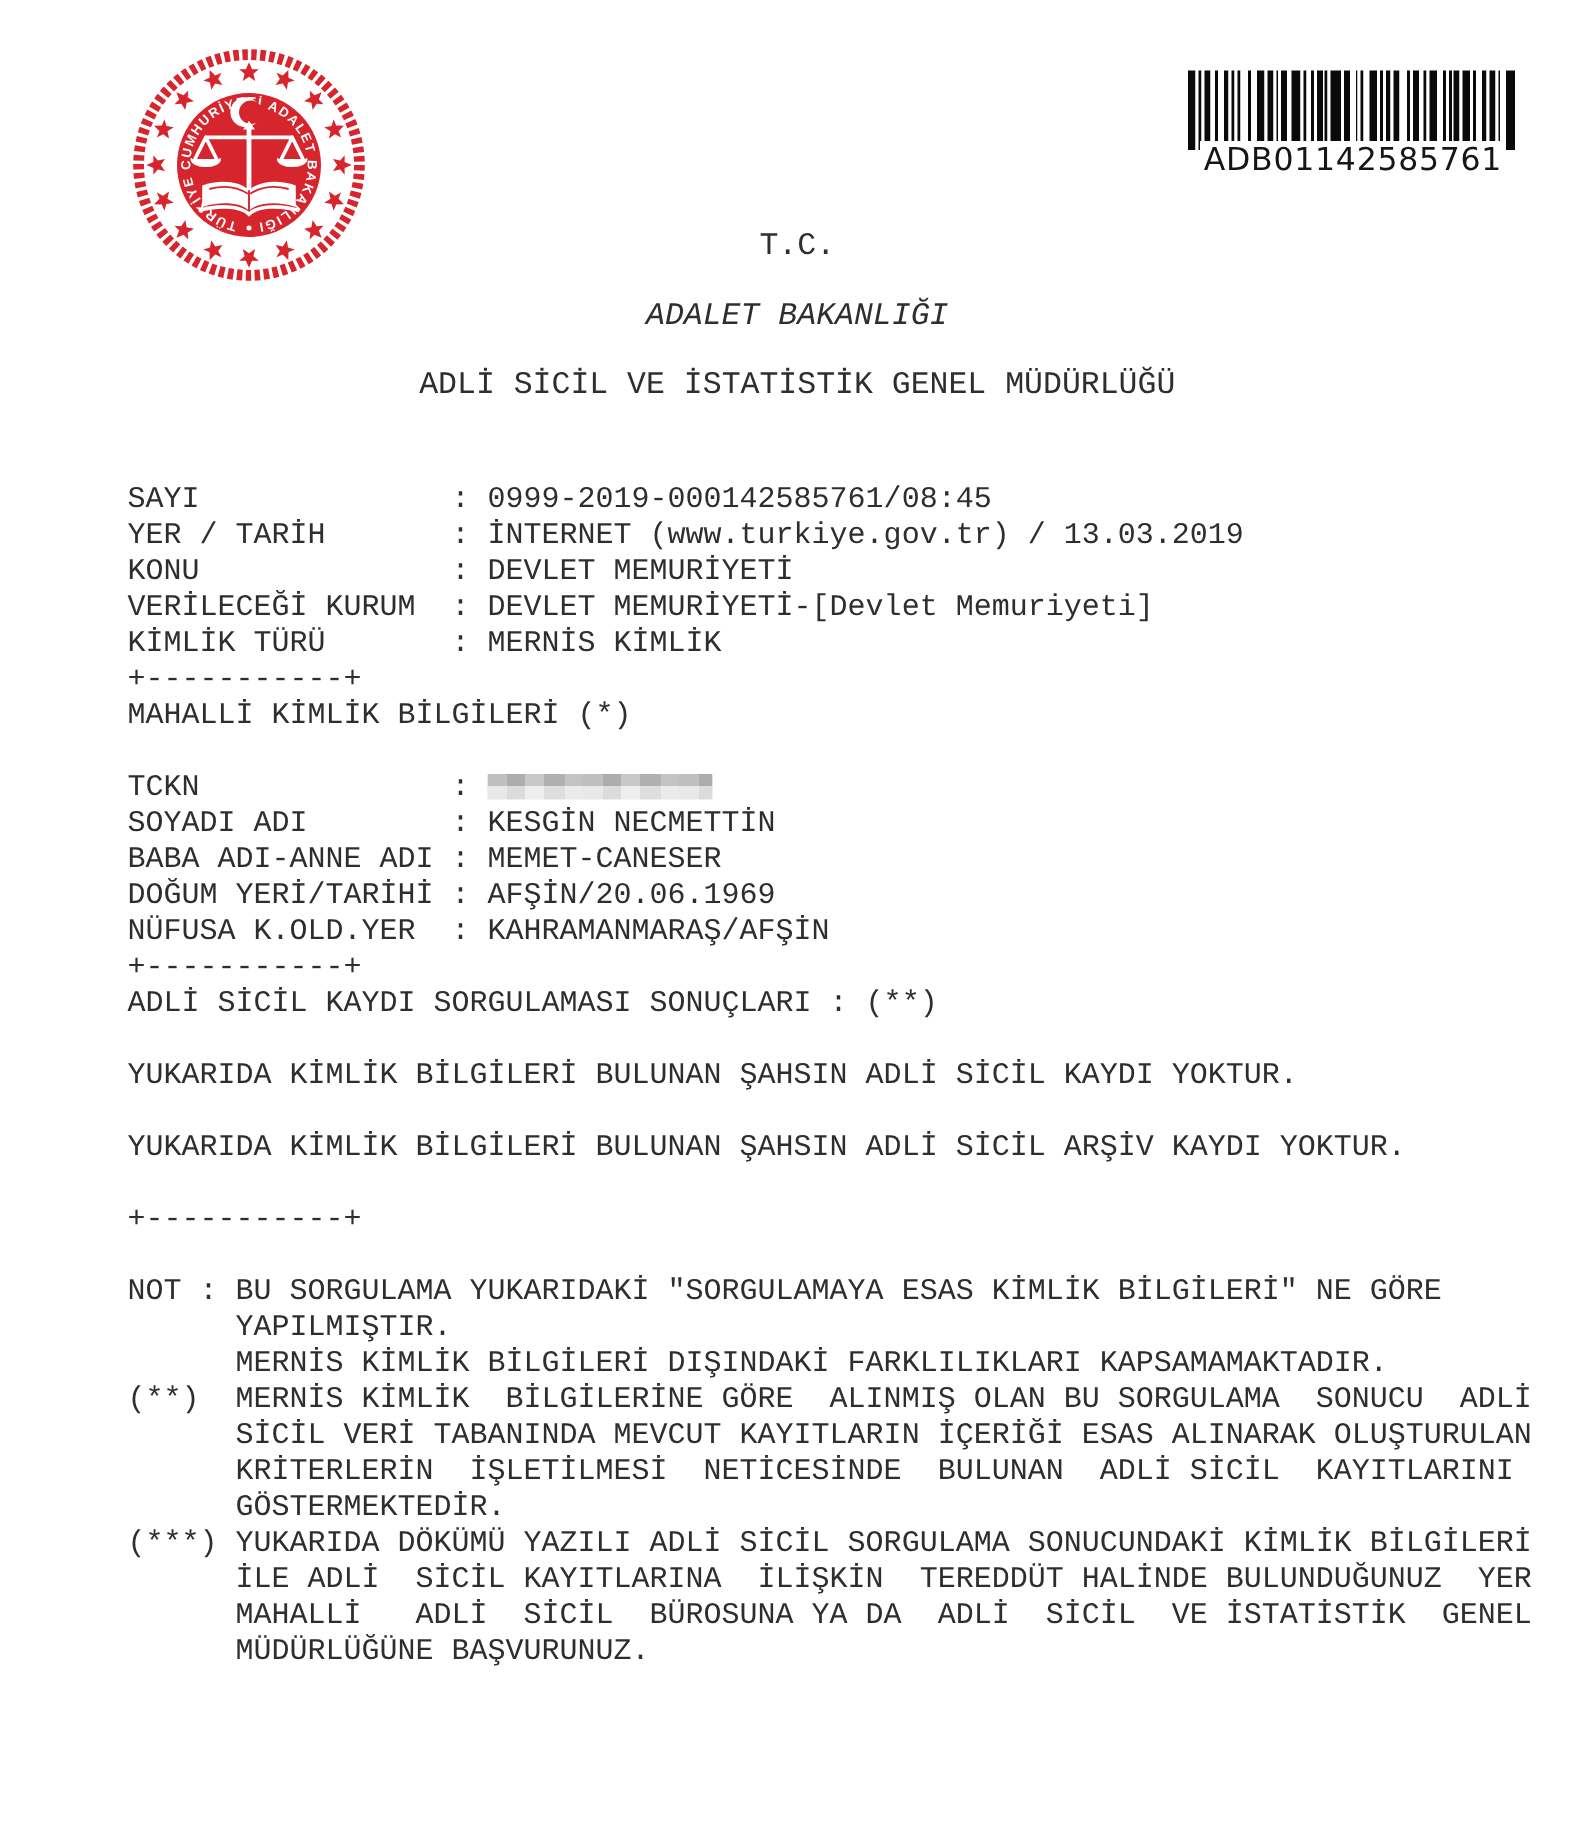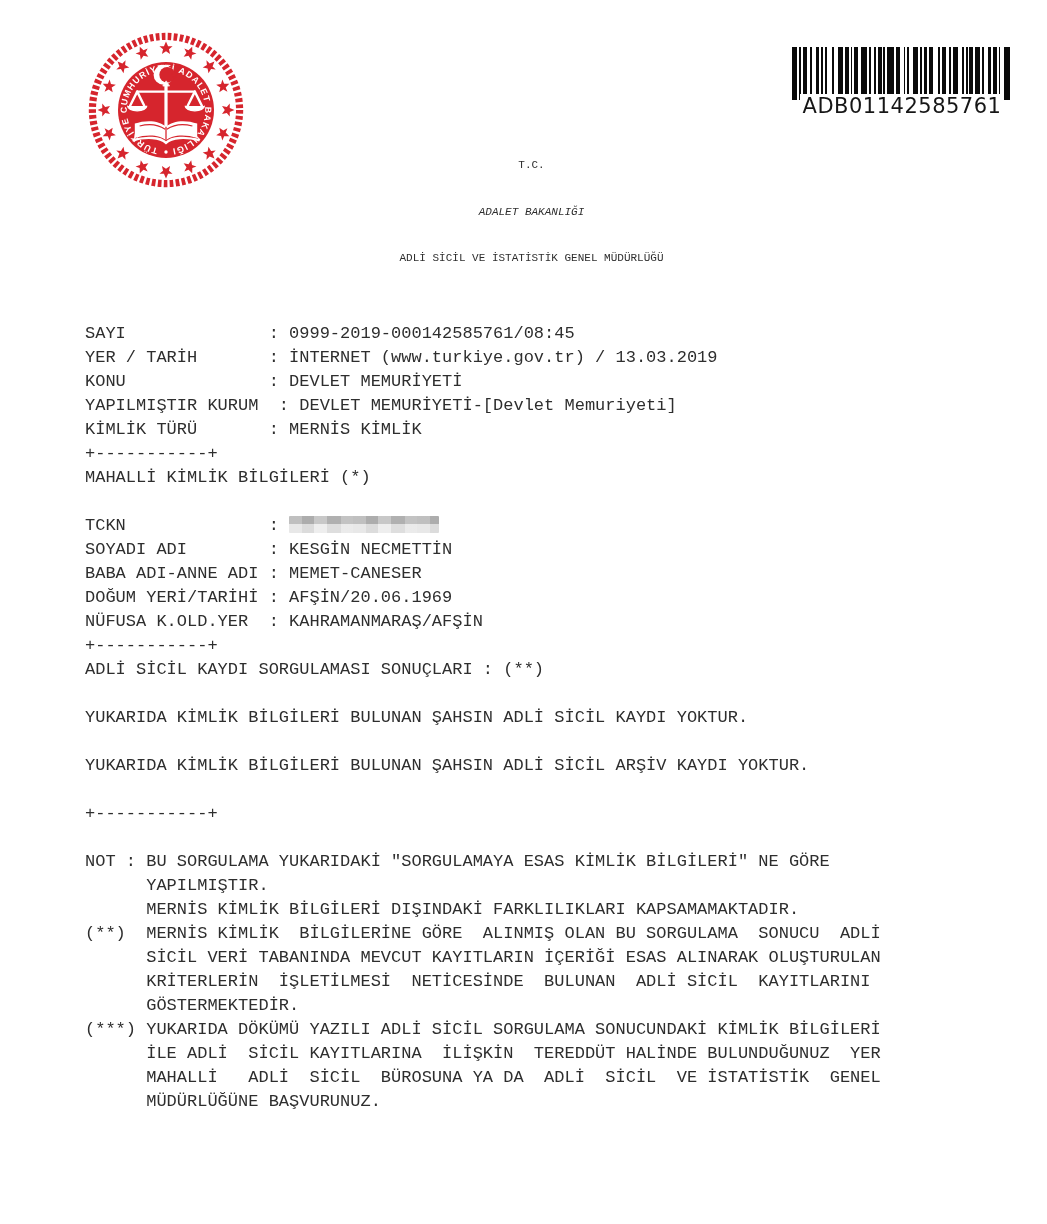--- a/index.html
+++ b/index.html
@@ -12,27 +12,27 @@
   
   .barcode{position:absolute;left:792px;top:47px;width:220px;text-align:center;}
   .bars{height:53px;display:flex;align-items:stretch;justify-content:flex-start;}
   .bars span{display:block;height:100%;}
   .barcode-label{position:relative;display:inline-block;margin-top:-9px;padding:0 3px;
                  background:#ffffff;font-family:"DejaVu Sans","Liberation Sans",sans-serif;
                  font-size:21px;line-height:24px;color:#161616;letter-spacing:0.5px;}
 
   
   .center-head{position:absolute;left:16px;right:0;text-align:center;
-               font-size:11px;line-height:24px;white-space:pre;color:#2e2e2e;}
+               font-size:21px;line-height:24px;white-space:pre;color:#2e2e2e;}
   .h-tc{top:153px;}
   .h-ministry{top:200px;font-style:italic;}
   .h-directorate{top:246px;}
 
   
-  .body{position:absolute;left:85px;top:322px;font-size:17px;line-height:24px;}
+  .body{position:absolute;left:85px;top:322px;font-size:20px;line-height:24px;}
   .doc-line{white-space:pre;height:24px;}
 
   
   .redacted{display:inline-block;width:150px;height:17px;vertical-align:-3px;
             background-color:#cdcdcd;
             background-image:
               repeating-linear-gradient(0deg, rgba(255,255,255,0.45) 0 9px, rgba(90,90,90,0.18) 9px 18px),
               repeating-linear-gradient(90deg, #d6d6d6 0 13px, #bfbfbf 13px 25px, #e0e0e0 25px 38px, #c3c3c3 38px 52px, #dadada 52px 64px);
             border-radius:1px;}
 </style>
@@ -184,21 +184,21 @@
   </div>
 
   <div class="center-head h-tc">T.C.</div>
   <div class="center-head h-ministry">ADALET BAKANLIĞI</div>
   <div class="center-head h-directorate">ADLİ SİCİL VE İSTATİSTİK GENEL MÜDÜRLÜĞÜ</div>
 
   <div class="body" id="doc-body">
       <div class="doc-line">SAYI              : 0999-2019-000142585761/08:45</div>
       <div class="doc-line">YER / TARİH       : İNTERNET (www.turkiye.gov.tr) / 13.03.2019</div>
       <div class="doc-line">KONU              : DEVLET MEMURİYETİ</div>
-      <div class="doc-line">YAPILMIŞTIR KURUM  : DEVLET MEMURİYETİ-[Devlet Memuriyeti]</div>
+      <div class="doc-line">VERİLECEĞİ KURUM  : DEVLET MEMURİYETİ-[Devlet Memuriyeti]</div>
       <div class="doc-line">KİMLİK TÜRÜ       : MERNİS KİMLİK</div>
       <div class="doc-line">+-----------+</div>
       <div class="doc-line">MAHALLİ KİMLİK BİLGİLERİ (*)</div>
       <div class="doc-line">&nbsp;</div>
       <div class="doc-line">TCKN              : <span class="redacted"></span></div>
       <div class="doc-line">SOYADI ADI        : KESGİN NECMETTİN</div>
       <div class="doc-line">BABA ADI-ANNE ADI : MEMET-CANESER</div>
       <div class="doc-line">DOĞUM YERİ/TARİHİ : AFŞİN/20.06.1969</div>
       <div class="doc-line">NÜFUSA K.OLD.YER  : KAHRAMANMARAŞ/AFŞİN</div>
       <div class="doc-line">+-----------+</div>

